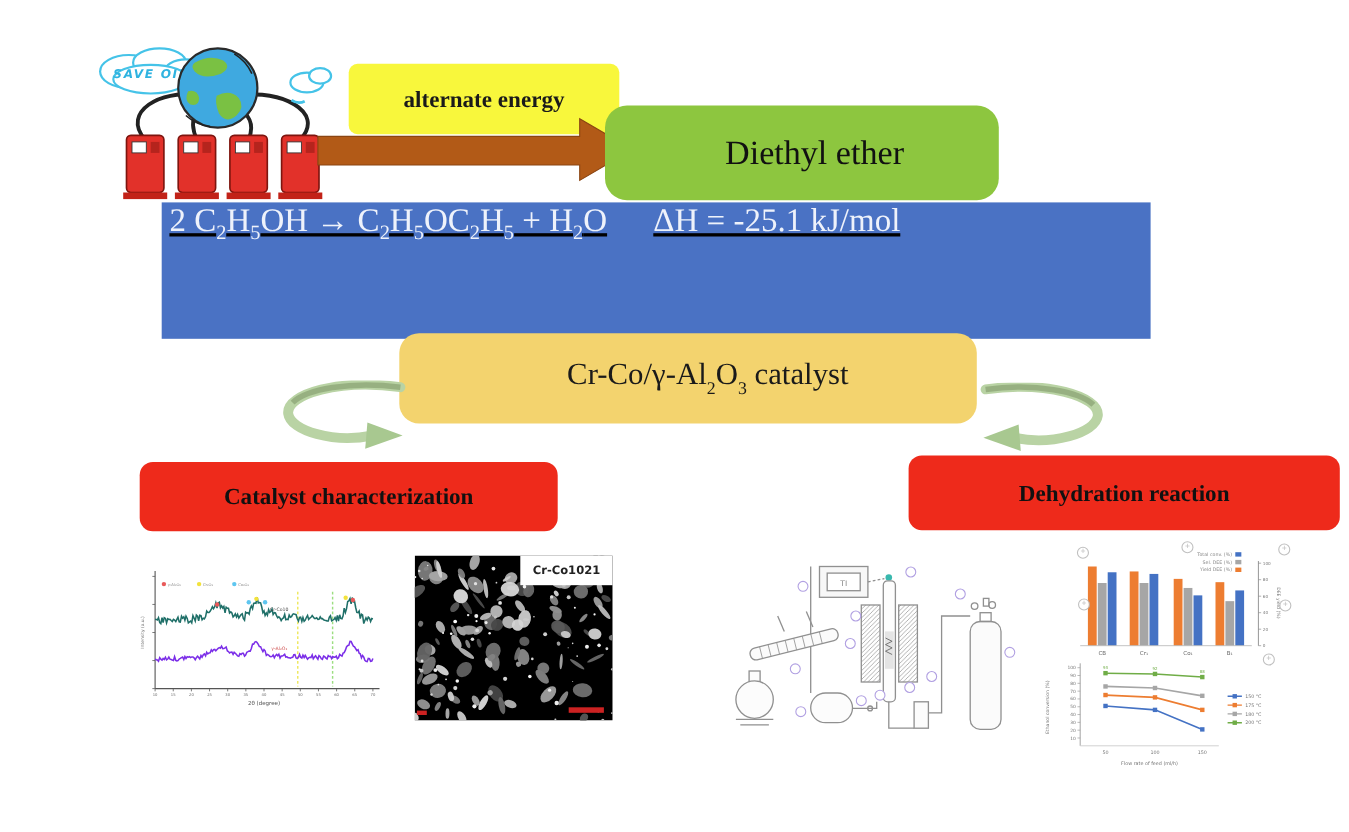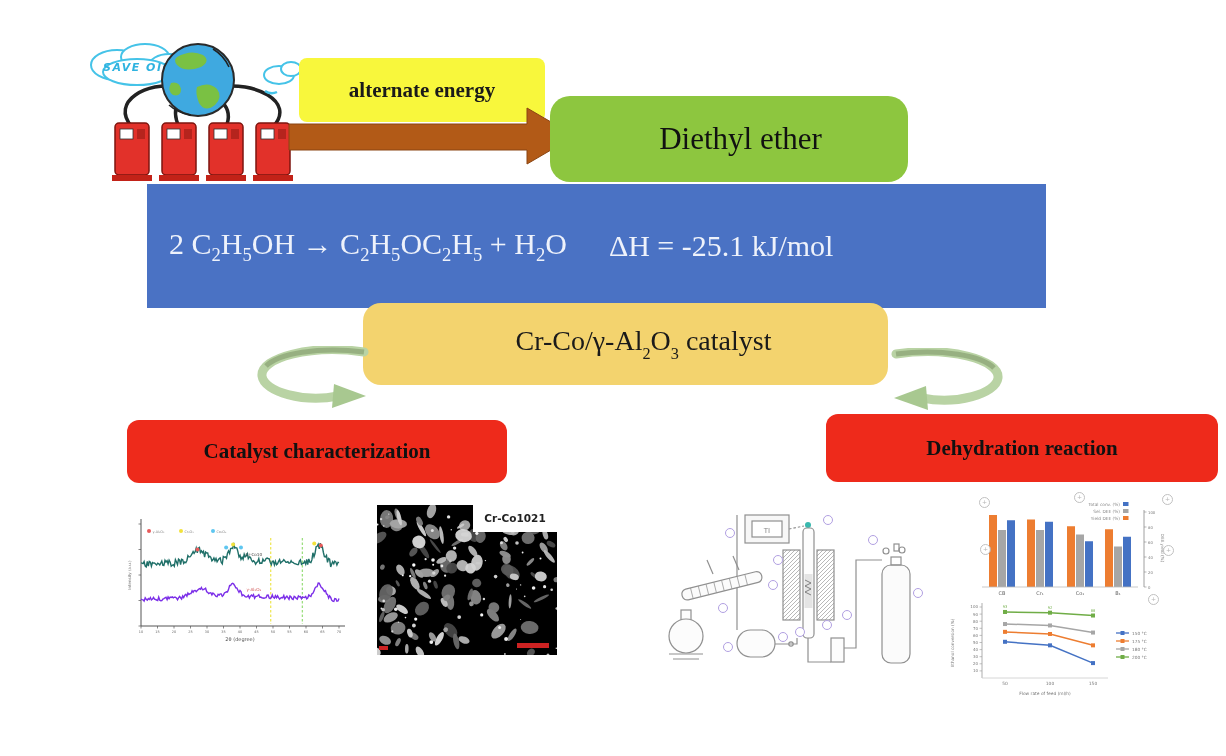--- a/index.html
+++ b/index.html
@@ -1,24 +1,24 @@
 <!DOCTYPE html>
 <html><head>
 <meta charset="utf-8">
 <style>
   html,body{margin:0;padding:0;background:#ffffff;}
   #canvas{position:relative;width:1226px;height:756px;background:#ffffff;overflow:hidden;
           font-family:"Liberation Serif",serif;}
   .abs{position:absolute;}
   .box{display:flex;align-items:center;justify-content:center;box-sizing:border-box;}
-  .yellow-box{background:#f8f73c;border-radius:8px;}
+  .yellow-box{background:#f8f73c;border-radius:8px;margin-left:18px;}
   .yellow-box span{font-size:21px;font-weight:bold;color:#1a1a1a;}
   .green-box{background:#8dc63f;border-radius:20px;padding-left:23px;}
   .green-box span{font-size:31px;color:#111;}
-  .blue-banner{background:#4a72c4;display:flex;align-items:center;box-sizing:border-box;padding-left:22px;}
+  .blue-banner{background:#4a72c4;display:flex;align-items:flex-start;box-sizing:border-box;padding-left:7px;text-decoration:underline;}
   .blue-banner .eq{font-size:30px;color:#eef2fb;white-space:pre;}
   .blue-banner .eq sub{font-size:0.62em;}
   .blue-banner .enthalpy{font-size:30px;color:#eef2fb;margin-left:42px;white-space:nowrap;}
   .tan-box{background:#f3d36e;border-radius:18px;padding-left:36px;}
   .tan-box .cat{font-size:28px;color:#1a1a1a;white-space:pre;}
   .tan-box .cat sub{font-size:0.58em;vertical-align:-0.55em;}
   .red-box{background:#ee2a1b;border-radius:12px;}
   .red-box span{font-size:21px;font-weight:600;color:#111;}
   .anchor{position:absolute;width:9px;height:9px;border:1px solid #b5b5b5;border-radius:50%;
           background:#fff;color:#aaa;font:6px/8px "DejaVu Sans",sans-serif;text-align:center;opacity:.85;}

